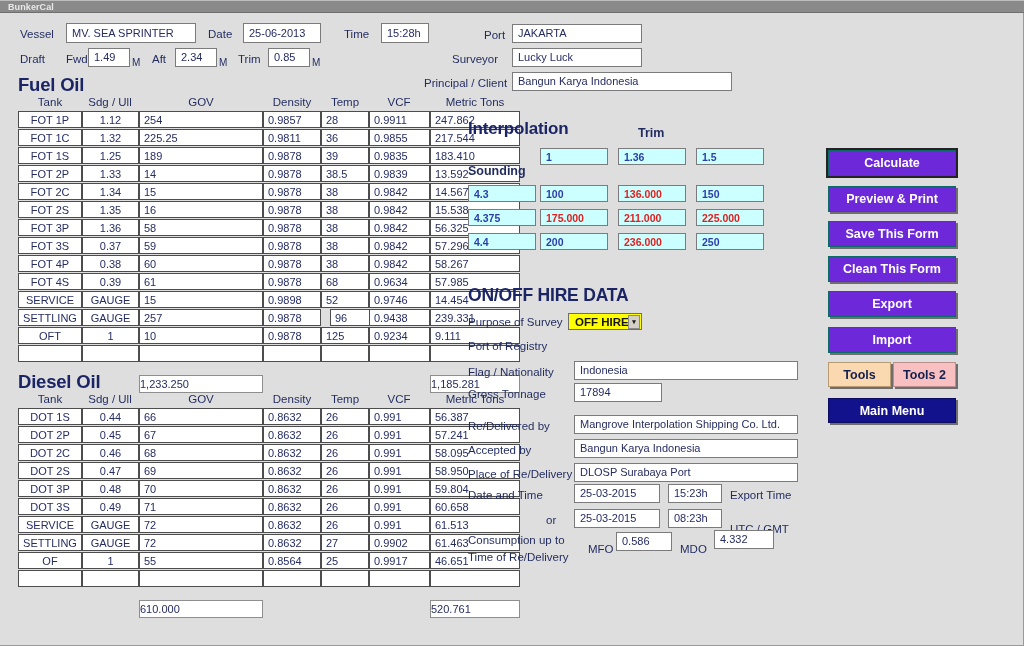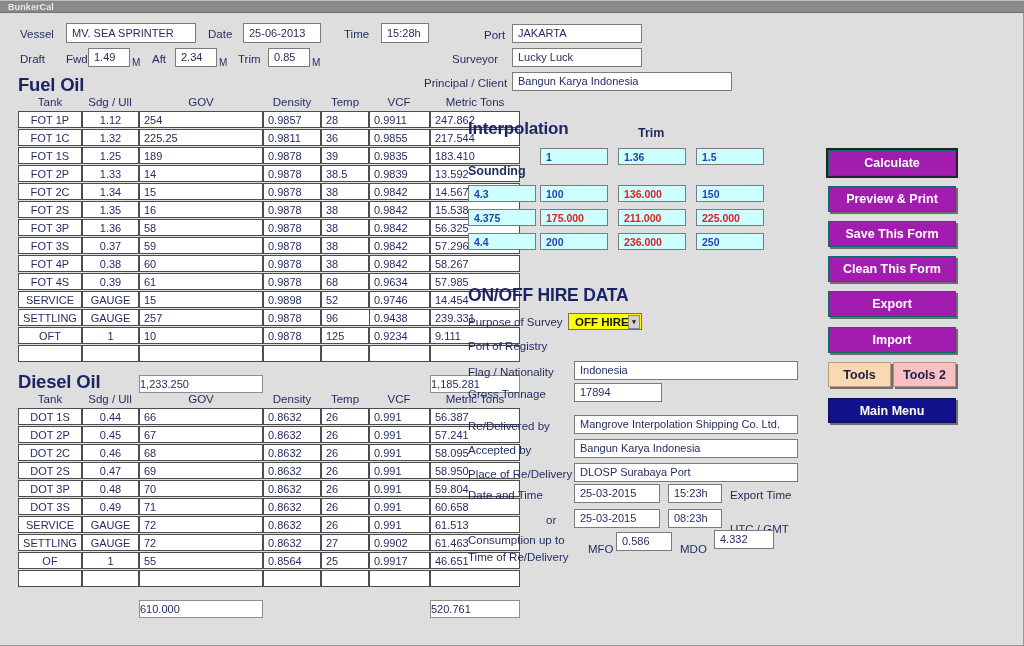--- a/index.html
+++ b/index.html
@@ -135,21 +135,21 @@
   .btn {
     position: absolute;
     box-sizing: border-box;
     display: flex;
     align-items: center;
     justify-content: center;
     font-size: 12.5px;
     font-weight: bold;
     white-space: nowrap;
     cursor: default;
-    background: #a21caf;
+    background: #6d28d9;
     color: #ffffff;
     border: 1px solid #0c6a64;
     box-shadow: 2px 2px 0 0 rgba(90,90,90,0.85);
   }
   .btn.sel {
     outline: 2px solid #232323;
     outline-offset: 0px;
   }
   .btn.tools {
     background: #fbd9b0;
@@ -343,21 +343,21 @@
         <div class="cell" style="left: 245px; width: 58px;">0.9898</div>
         <div class="cell" style="left: 303px; width: 48px;">52</div>
         <div class="cell" style="left: 351px; width: 61px;">0.9746</div>
         <div class="cell" style="left: 412px; width: 90px;">14.454</div>
       </div>
       <div class="trow">
         <div class="cell ctr" style="left: 0px; width: 64px;">SETTLING</div>
         <div class="cell ctr" style="left: 64px; width: 57px;">GAUGE</div>
         <div class="cell" style="left: 121px; width: 124px;">257</div>
         <div class="cell" style="left: 245px; width: 58px;">0.9878</div>
-        <div class="cell" style="left: 303px; width: 52px;">96</div>
+        <div class="cell" style="left: 312px; width: 52px;">96</div>
         <div class="cell" style="left: 351px; width: 61px;">0.9438</div>
         <div class="cell" style="left: 412px; width: 90px;">239.331</div>
       </div>
       <div class="trow">
         <div class="cell ctr" style="left: 0px; width: 64px;">OFT</div>
         <div class="cell ctr" style="left: 64px; width: 57px;">1</div>
         <div class="cell" style="left: 121px; width: 124px;">10</div>
         <div class="cell" style="left: 245px; width: 58px;">0.9878</div>
         <div class="cell" style="left: 303px; width: 48px;">125</div>
         <div class="cell" style="left: 351px; width: 61px;">0.9234</div>

